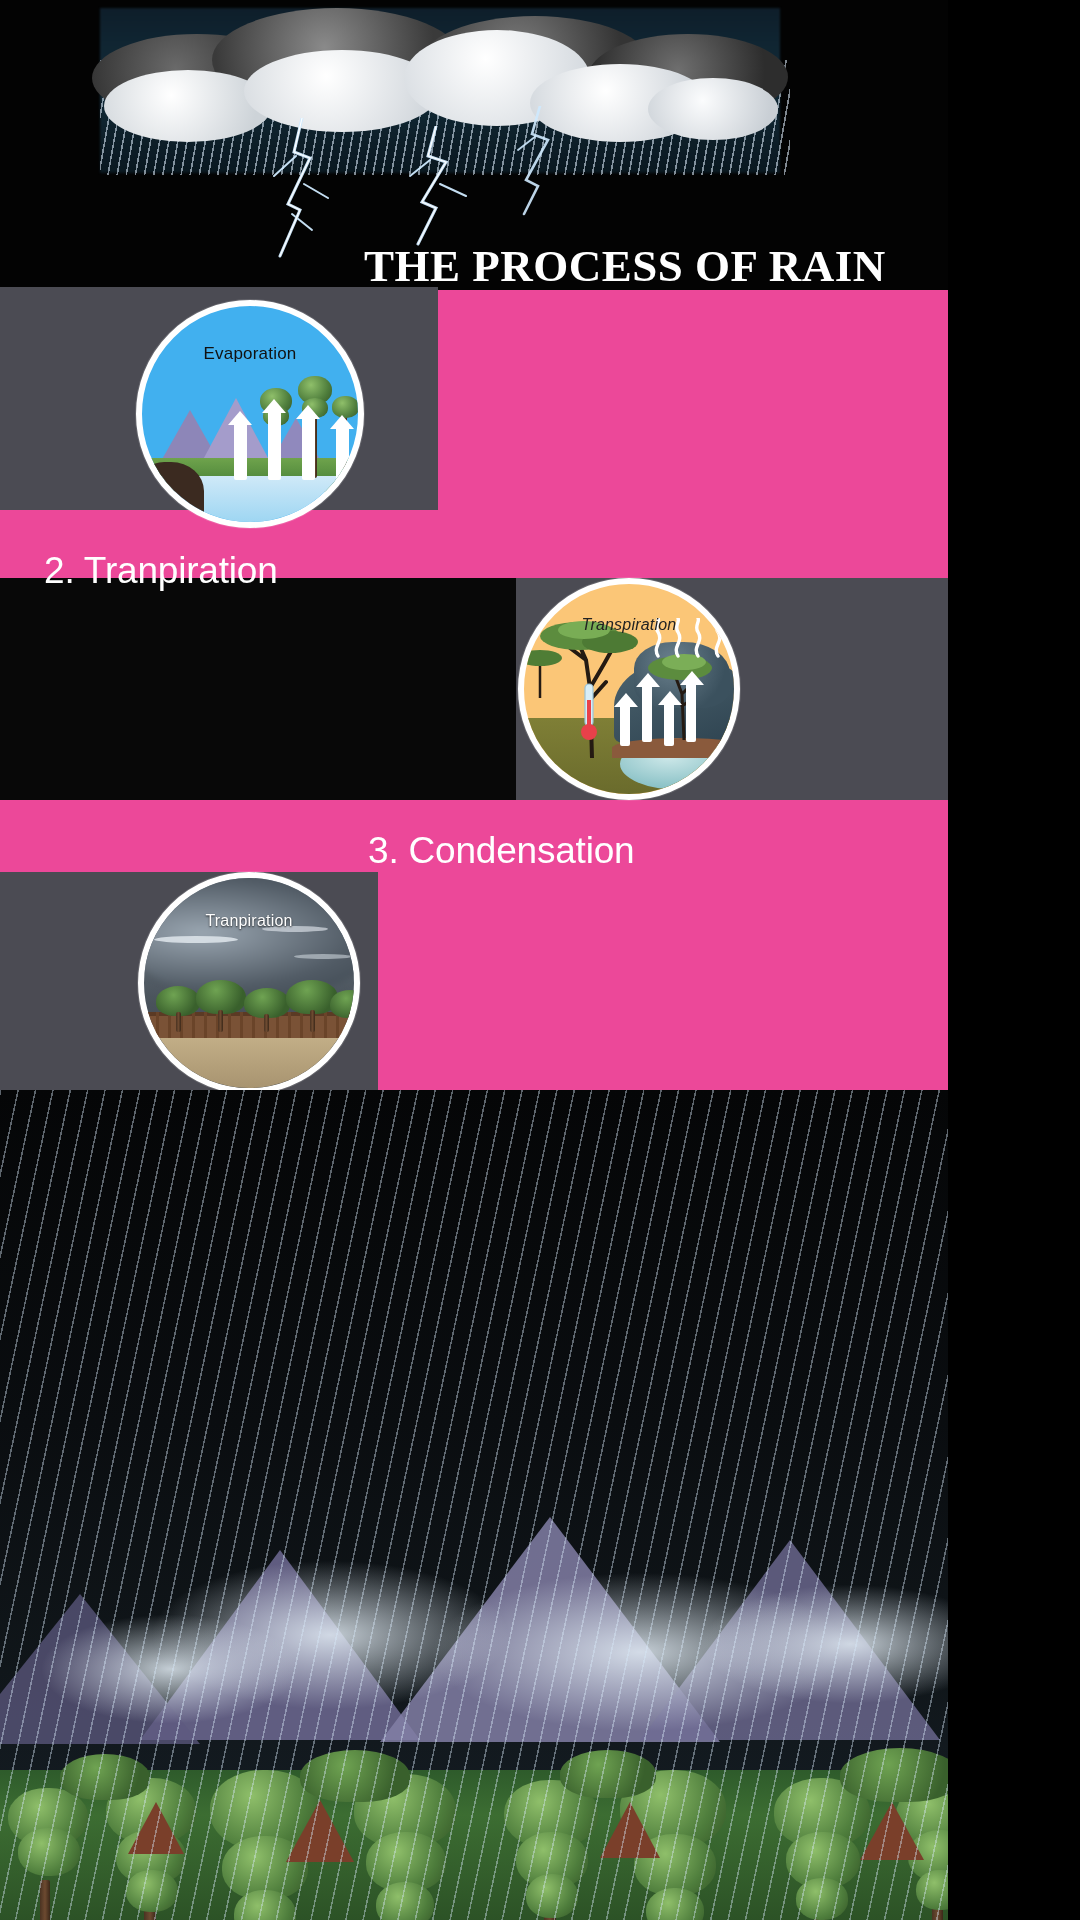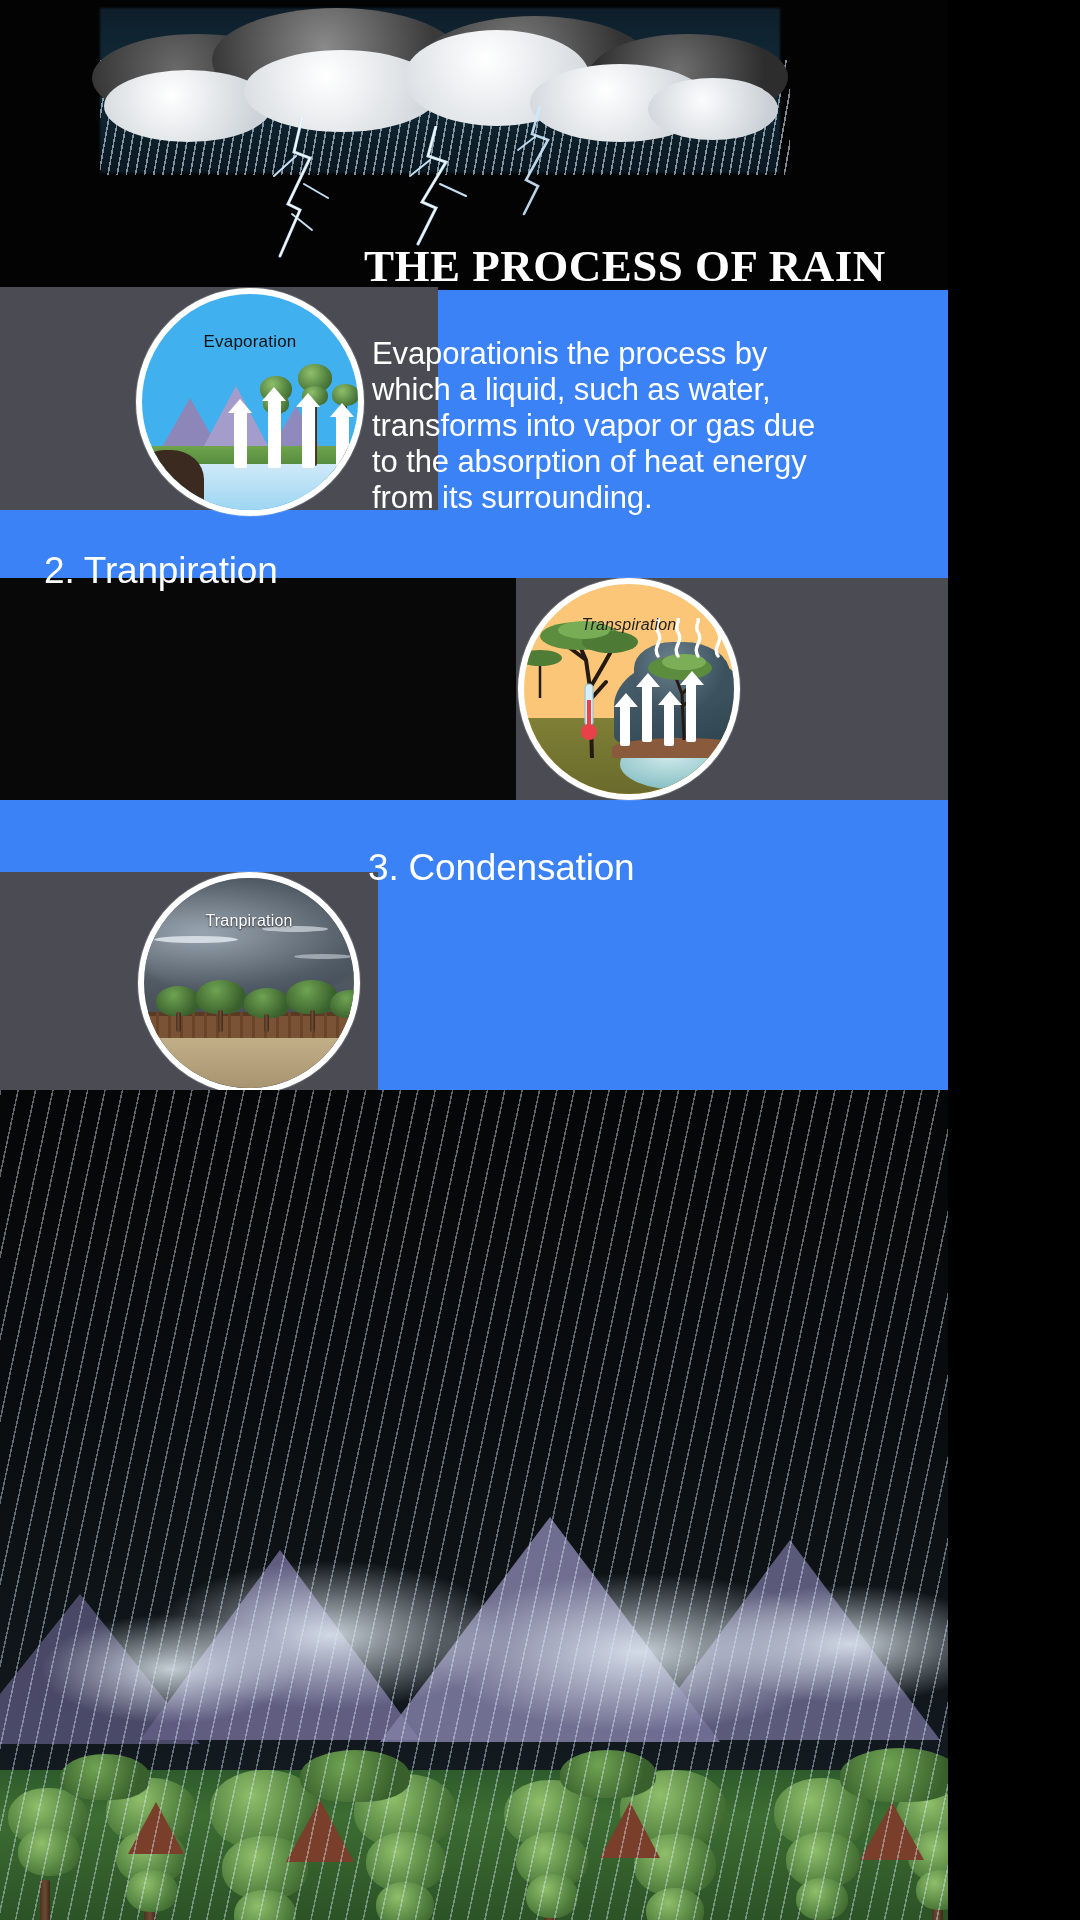--- a/index.html
+++ b/index.html
@@ -1,19 +1,19 @@
 <!DOCTYPE html>
 <html><head>
 <meta charset="utf-8">
 <style>
   * { margin:0; padding:0; box-sizing:border-box; }
   html,body { width:1080px; height:1920px; background:#000; overflow:hidden; }
   body { font-family:"Liberation Sans", sans-serif; position:relative; }
 
-  .page { position:relative; width:948px; height:1920px; background:#3b82f6; overflow:hidden; }
+  .page { position:relative; width:948px; height:1920px; background:#ec4899; overflow:hidden; }
 
   
   .storm { position:absolute; left:0; top:0; width:1080px; height:290px; overflow:hidden;
            background:#030303; }
   .storm-sky { position:absolute; left:100px; top:8px; width:680px; height:165px;
                background:linear-gradient(180deg,#10212e 0%,#14303f 45%,#0b1a23 100%);
                filter:blur(1px); opacity:.92; }
   .cloud { position:absolute; border-radius:50%; }
   .rainstreaks { position:absolute; left:100px; top:60px; width:690px; height:115px;
     background:repeating-linear-gradient(100deg, rgba(225,240,255,.75) 0px, rgba(225,240,255,.75) 1.6px,
@@ -23,21 +23,21 @@
 
   
   .band { position:absolute; background:#4b4b53; }
 
   
   .circ { position:absolute; border-radius:50%; border:6px solid #fff; overflow:hidden;
           box-shadow:0 0 0 1px rgba(255,255,255,.15); }
   .circ .lbl { position:absolute; width:100%; text-align:center; font-size:17px; letter-spacing:.2px; z-index:9; }
 
   
-  .evap { left:136px; top:288px; width:228px; height:228px; background:#41b0ef; }
+  .evap { left:136px; top:300px; width:228px; height:228px; background:#41b0ef; }
   .evap .lbl { top:38px; color:#111; }
   .mount { position:absolute; width:0; height:0; }
   .water { position:absolute; left:0; bottom:0; width:100%; height:46px;
            background:linear-gradient(180deg,#cfe9f8,#9ed6f2); }
   .grass { position:absolute; left:0; bottom:30px; width:100%; height:34px;
            background:linear-gradient(180deg,#6fa34c,#3f7a33); }
   .arrowup { position:absolute; width:13px; background:#fff; border-radius:2px; }
   .arrowup:before{content:"";position:absolute;left:-6px;top:-11px;border-left:12px solid transparent;
     border-right:12px solid transparent;border-bottom:14px solid #fff;}
 
@@ -123,21 +123,20 @@
         <path d="M36 30 L18 44" stroke-width="1.8"></path>
       </g>
     </svg>
   </div>
 
   <div class="band" style="left:0;top:287px;width:438px;height:223px;"></div>
 
   <div class="title" style="left:364px;top:240px;">THE PROCESS OF RAIN</div>
 
 
-  <div class="body" style="left:372px;top:336px;width:458px;">Evaporationis the process by which a liquid, such as water, transforms into vapor or gas due to the absorption of heat energy from its surrounding.</div>
 
   <div class="circ evap">
     <div class="lbl">Evaporation</div>
 
     <div class="mount" style="left:6px;top:104px;border-left:42px solid transparent;border-right:42px solid transparent;border-bottom:74px solid #8d86b8;"></div>
     <div class="mount" style="left:48px;top:92px;border-left:46px solid transparent;border-right:46px solid transparent;border-bottom:86px solid #a49ccb;"></div>
     <div class="mount" style="left:116px;top:112px;border-left:38px solid transparent;border-right:38px solid transparent;border-bottom:66px solid #9089bd;"></div>
     <div class="grass"></div>
     <div class="water"></div>
 
@@ -211,21 +210,21 @@
 
     <svg style="position:absolute;left:56px;top:98px;" width="18" height="62" viewBox="0 0 18 62">
       <rect x="5" y="2" width="8" height="42" rx="4" fill="#d8eef7" stroke="#9cc3d6" stroke-width="1.2"></rect>
       <rect x="7" y="18" width="4" height="28" fill="#e8414a"></rect>
       <circle cx="9" cy="50" r="8" fill="#e8414a"></circle>
     </svg>
   </div>
 
   <div class="band" style="left:0;top:872px;width:378px;height:222px;"></div>
 
-  <div class="head" style="left:368px;top:847px;">3. Condensation</div>
+  <div class="head" style="left:368px;top:830px;">3. Condensation</div>
 
 
   <div class="circ cond">
     <div class="lbl">Tranpiration</div>
     <div style="position:absolute;left:-20px;top:-10px;width:260px;height:130px;
                 background:radial-gradient(ellipse at 30% 50%, #9aa6b1, #515b65 60%, #39424b 100%);
                 border-radius:0 0 48% 48%; filter:blur(3px);"></div>
     <div style="position:absolute;left:10px;top:58px;width:84px;height:7px;background:#dfe6ec;border-radius:50%;opacity:.85;"></div>
     <div style="position:absolute;left:118px;top:48px;width:66px;height:6px;background:#d5dce3;border-radius:50%;opacity:.7;"></div>
     <div style="position:absolute;left:150px;top:76px;width:58px;height:5px;background:#cbd3da;border-radius:50%;opacity:.6;"></div>

